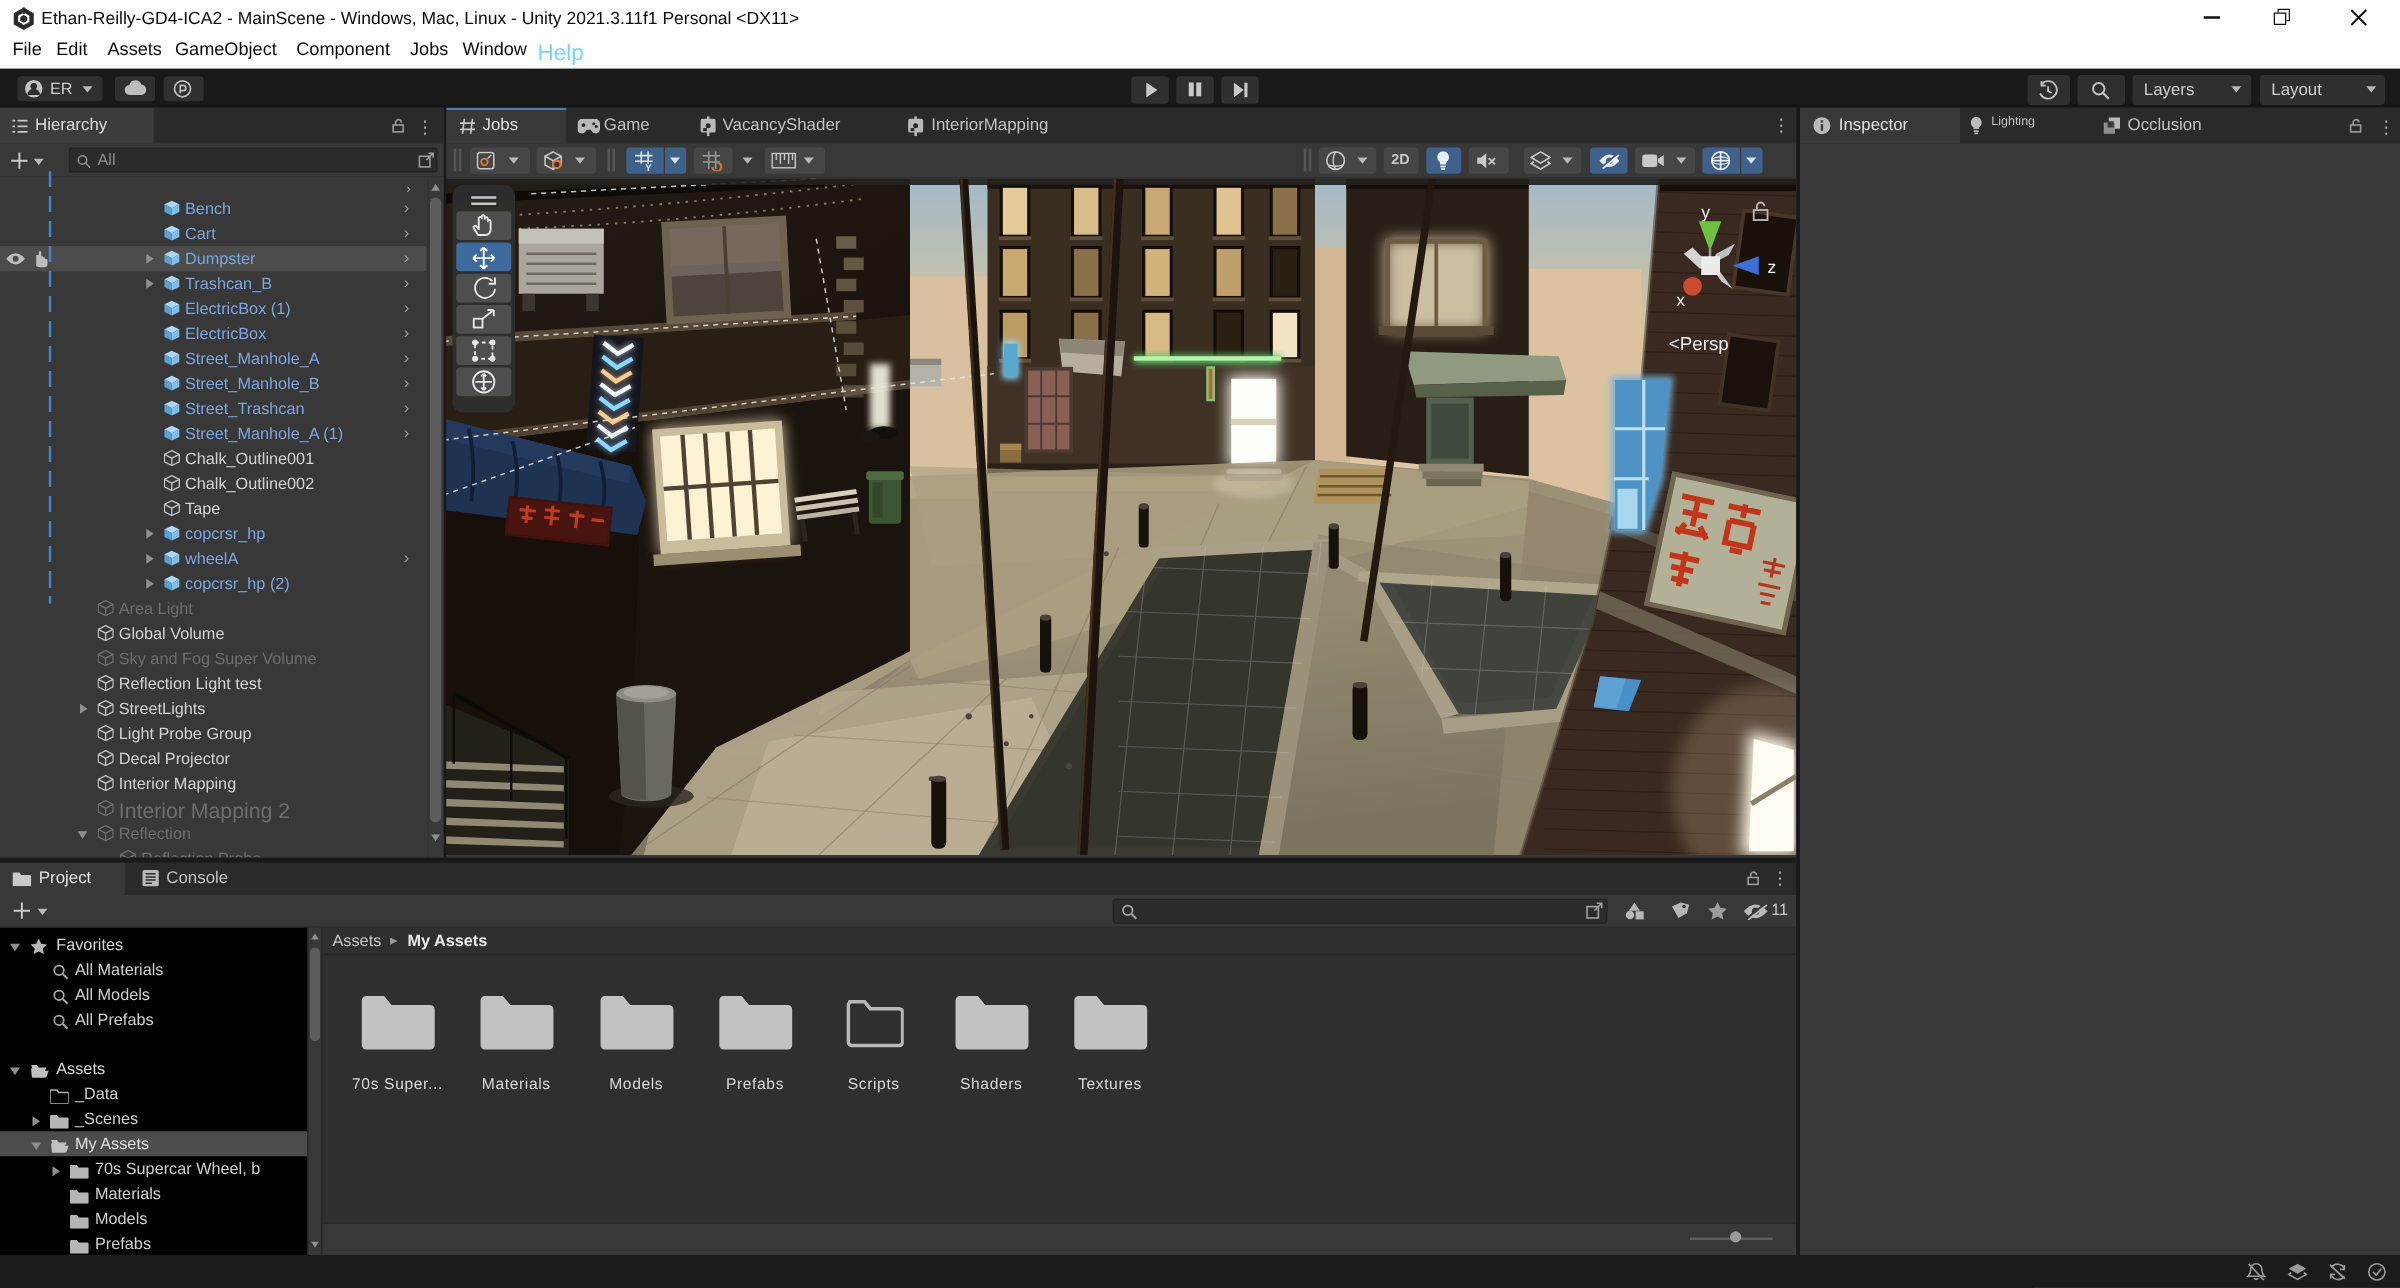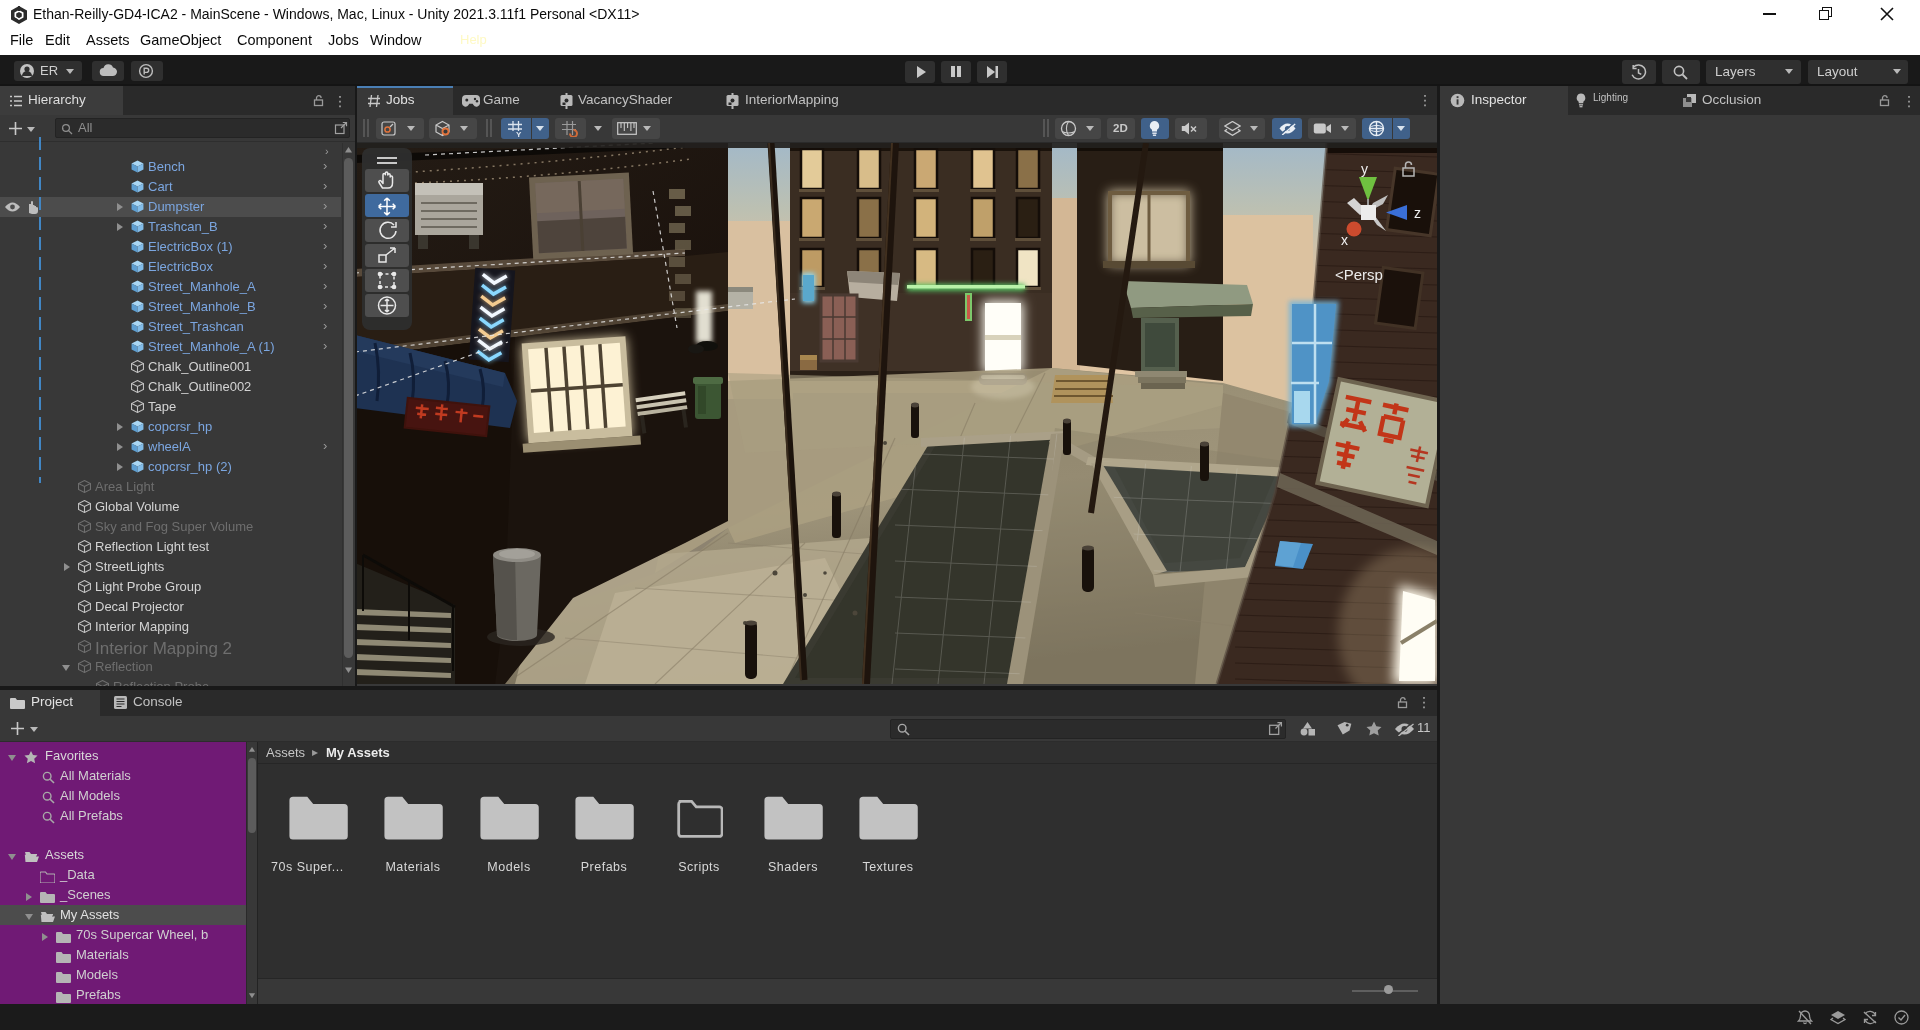--- a/index.html
+++ b/index.html
@@ -26,21 +26,21 @@
 <svg class="abs" style="left:1879px;top:6px" width="16" height="16" viewBox="0 0 16 16">
     <path d="M2 2 L14 14 M14 2 L2 14" stroke="#111" stroke-width="1.6"></path>
   </svg>
 <div class="abs" style="left:10px;top:32px;font-size:14.5px;color:#0a0a0a">File</div>
 <div class="abs" style="left:45px;top:32px;font-size:14.5px;color:#0a0a0a">Edit</div>
 <div class="abs" style="left:86px;top:32px;font-size:14.5px;color:#0a0a0a">Assets</div>
 <div class="abs" style="left:140px;top:32px;font-size:14.5px;color:#0a0a0a">GameObject</div>
 <div class="abs" style="left:237px;top:32px;font-size:14.5px;color:#0a0a0a">Component</div>
 <div class="abs" style="left:328px;top:32px;font-size:14.5px;color:#0a0a0a">Jobs</div>
 <div class="abs" style="left:370px;top:32px;font-size:14.5px;color:#0a0a0a">Window</div>
-<div class="abs" style="left:460px;top:32px;font-size:13px;color:#fef9c3">Help</div>
+<div class="abs" style="left:430px;top:32px;font-size:18px;color:#7dd3fc">Help</div>
 <div class="abs" style="left:0;top:55px;width:1920px;height:31px;background:#191919"></div>
 <div class="abs tbtn" style="left:14px;top:61px;width:68px;height:20px"></div>
 <svg class="abs" style="left:19px;top:63px" width="16" height="16" viewBox="0 0 16 16">
     <circle cx="8" cy="8" r="7" fill="#c2c2c2"></circle>
     <circle cx="8" cy="6" r="2.6" fill="#2f2f2f"></circle>
     <path d="M3 13 a5 5 0 0 1 10 0 z" fill="#2f2f2f"></path>
   </svg>
 <div class="abs" style="left:40px;top:63px;font-size:13px;color:#cfcfcf">ER</div>
 <div class="abs caret" style="left:66px;top:69px"></div>
 <div class="abs tbtn" style="left:92px;top:61px;width:32px;height:20px"></div>
@@ -840,21 +840,21 @@
         <text x="986" y="102" font-size="14" fill="#f0f0f0">x</text>
         <rect x="1006" y="62" width="15" height="15" fill="#ececec"></rect>
       </g>
 <text x="980" y="137" font-size="15" fill="#ececec">&lt;Persp</text>
 <g stroke="#b5b5b5" stroke-width="1.5" fill="none">
         <rect x="1048" y="25" width="11" height="8"></rect>
         <path d="M1050.5 25 v-3 a3 3 0 0 1 6 0"></path>
       </g>
 </svg>
 </div>
-<div class="abs" style="left:0;top:690px;width:1437px;height:314px;background:#701a75;overflow:hidden">
+<div class="abs" style="left:0;top:690px;width:1437px;height:314px;background:#000000;overflow:hidden">
 <div class="abs" style="left:0;top:0;width:1437px;height:26px;background:#2a2a2a"></div>
 <div class="abs" style="left:0;top:0;width:100px;height:26px;background:#383838"></div>
 <svg class="abs" style="left:10px;top:6px" width="15" height="13" viewBox="0 0 15 13">
       <path d="M1 2 h4.5 l1.5 2 h7 a1 1 0 0 1 1 1 v7 a1 1 0 0 1 -1 1 h-13 a1 1 0 0 1 -1 -1 v-9 a1 1 0 0 1 1 -1 z" fill="#c9c9c9"></path>
     </svg>
 <div class="abs" style="left:31px;top:4px;font-size:13.5px;color:#e2e2e2">Project</div>
 <svg class="abs" style="left:113px;top:5px" width="15" height="15" viewBox="0 0 15 15">
       <rect x="1" y="1" width="13" height="13" rx="1.5" fill="#b9b9b9"></rect>
       <path d="M3.5 4 h8 M3.5 6.5 h8 M3.5 9 h8 M3.5 11.5 h5" stroke="#2a2a2a" stroke-width="1.2"></path>
     </svg>
@@ -978,21 +978,21 @@
       <polygon points="1,1.5 8,1.5 4.5,7" fill="#8f8f8f"></polygon>
     </svg>
 <div class="abs" style="left:258px;top:52px;width:1179px;height:262px;background:#2f2f2f"></div>
 <div class="abs" style="left:258px;top:52px;width:1179px;height:22px;background:#2f2f2f;border-bottom:1px solid #262626"></div>
 <div class="abs" style="left:266px;top:55px;font-size:13px;color:#c6c6c6">Assets</div>
 <div class="abs" style="left:312px;top:55px;font-size:12px;color:#9a9a9a">▸</div>
 <div class="abs" style="left:326px;top:55px;font-size:13px;color:#ececec;font-weight:bold">My Assets</div>
 <svg class="abs" style="left:287px;top:102px" width="62" height="50" viewBox="0 0 52 42">
       <path d="M2,4 h15 l5,6 h26 a3,3 0 0 1 3,3 v24 a3,3 0 0 1 -3,3 h-43 a3,3 0 0 1 -3,-3 v-30 a3,3 0 0 1 3,-3 z" fill="#c2c2c2"></path>
     </svg>
-<div class="abs" style="left:271px;top:170px;width:94px;font-size:12.5px;color:#d8d8d8;letter-spacing:0.5px">70s Super...</div>
+<div class="abs" style="left:271px;top:170px;width:94px;text-align:center;font-size:12.5px;color:#d8d8d8;letter-spacing:0.5px">70s Super...</div>
 <svg class="abs" style="left:382px;top:102px" width="62" height="50" viewBox="0 0 52 42">
       <path d="M2,4 h15 l5,6 h26 a3,3 0 0 1 3,3 v24 a3,3 0 0 1 -3,3 h-43 a3,3 0 0 1 -3,-3 v-30 a3,3 0 0 1 3,-3 z" fill="#c2c2c2"></path>
     </svg>
 <div class="abs" style="left:366px;top:170px;width:94px;text-align:center;font-size:12.5px;color:#d8d8d8;letter-spacing:0.5px">Materials</div>
 <svg class="abs" style="left:478px;top:102px" width="62" height="50" viewBox="0 0 52 42">
       <path d="M2,4 h15 l5,6 h26 a3,3 0 0 1 3,3 v24 a3,3 0 0 1 -3,3 h-43 a3,3 0 0 1 -3,-3 v-30 a3,3 0 0 1 3,-3 z" fill="#c2c2c2"></path>
     </svg>
 <div class="abs" style="left:462px;top:170px;width:94px;text-align:center;font-size:12.5px;color:#d8d8d8;letter-spacing:0.5px">Models</div>
 <svg class="abs" style="left:573px;top:102px" width="62" height="50" viewBox="0 0 52 42">
       <path d="M2,4 h15 l5,6 h26 a3,3 0 0 1 3,3 v24 a3,3 0 0 1 -3,3 h-43 a3,3 0 0 1 -3,-3 v-30 a3,3 0 0 1 3,-3 z" fill="#c2c2c2"></path>

